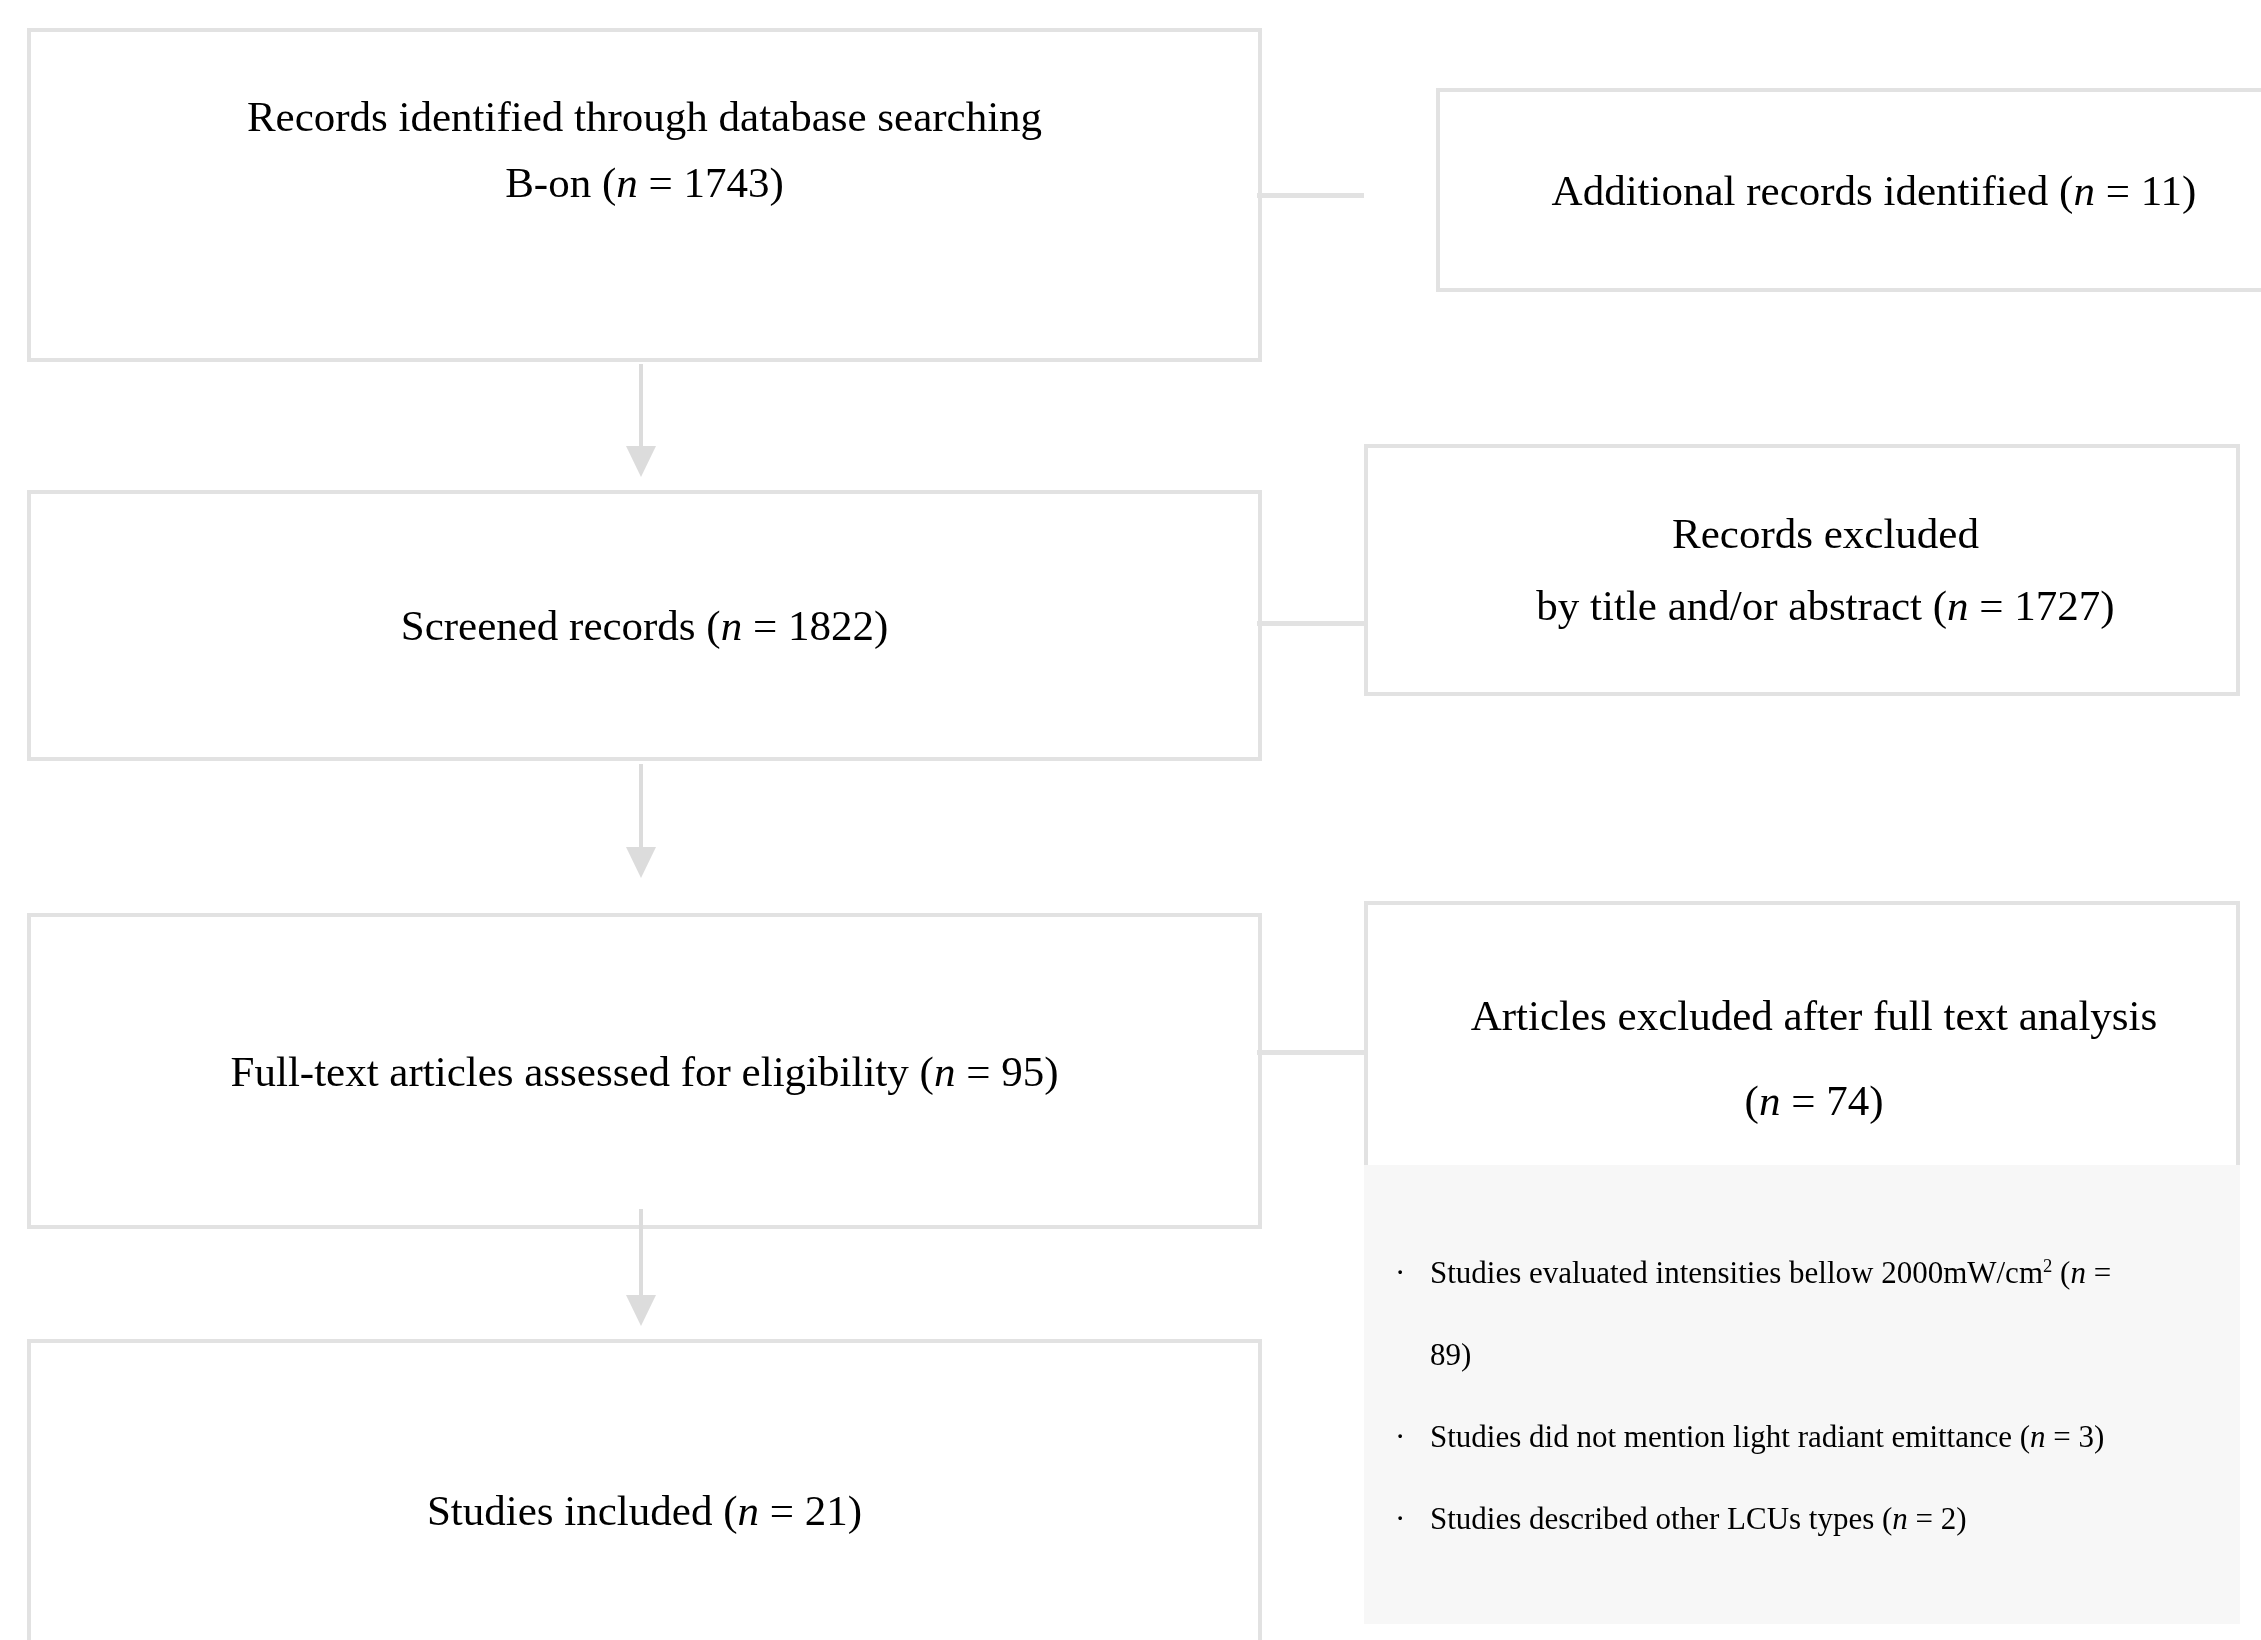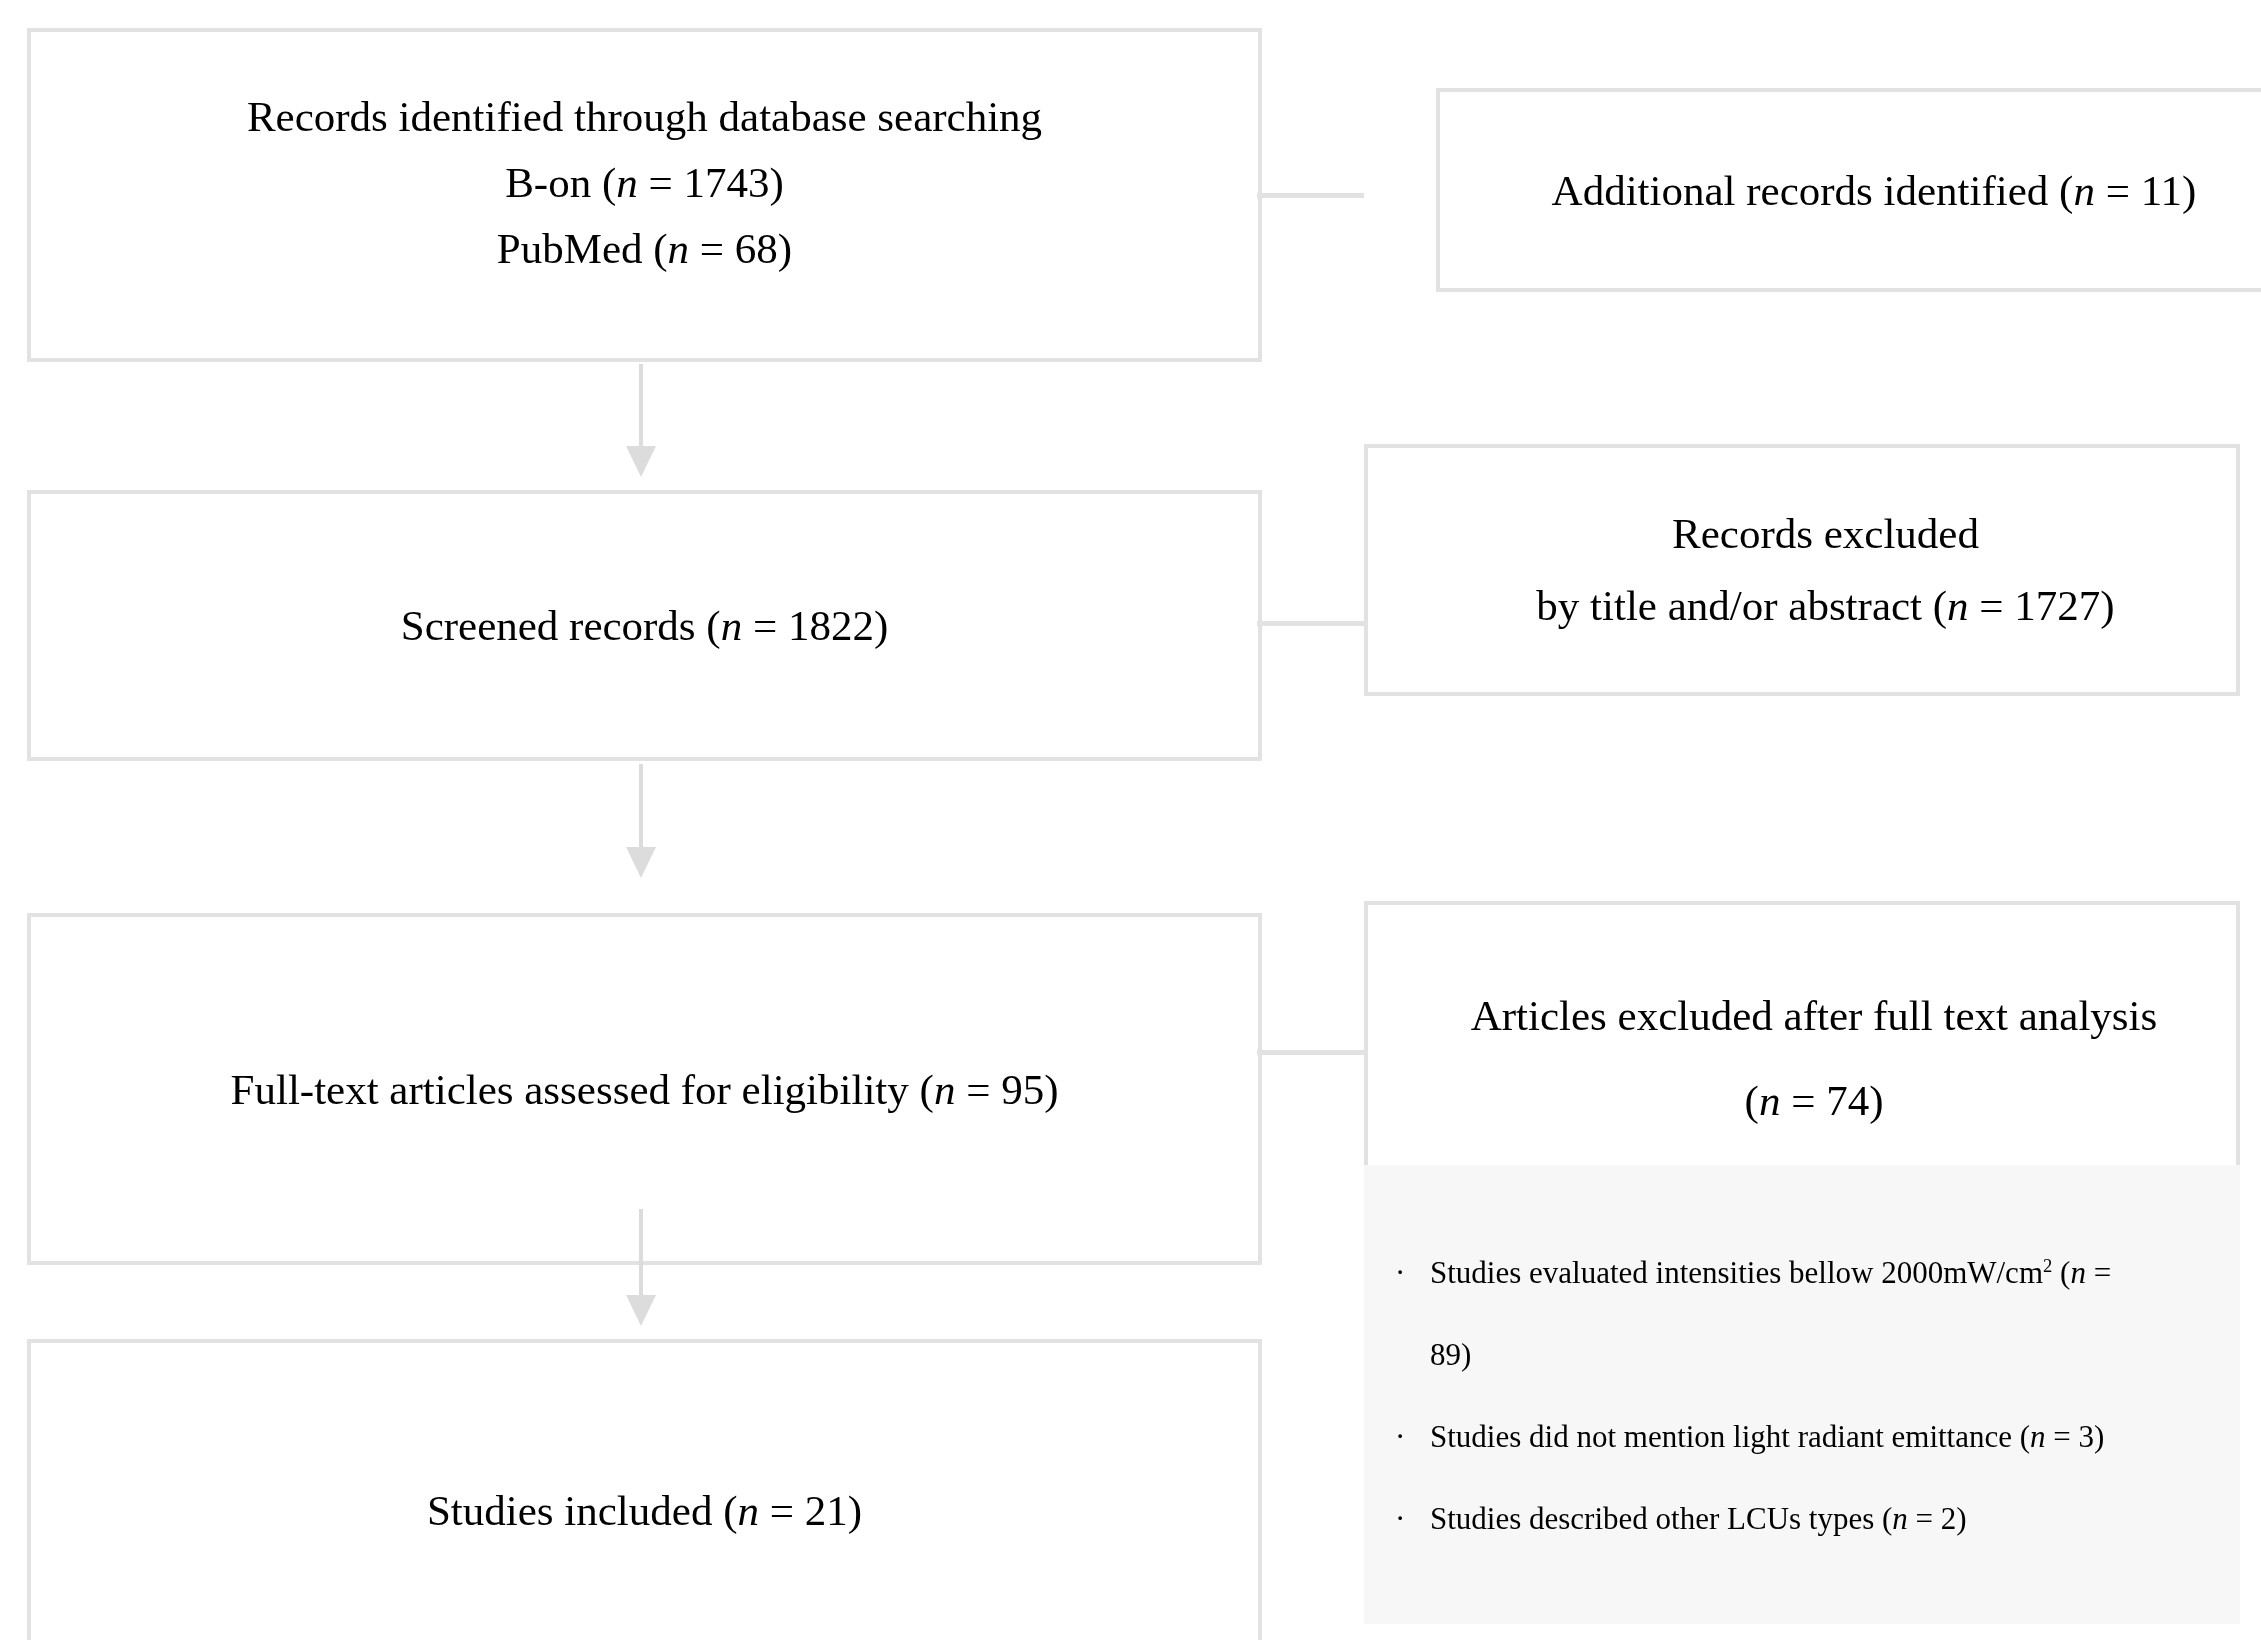--- a/index.html
+++ b/index.html
@@ -27,21 +27,21 @@
     align-items: center;
     justify-content: center;
     text-align: center;
     font-size: 43px;
     line-height: 67px;
   }
   .nowrap { white-space: nowrap; }
 
   .box-l1 { left: 27px;   top: 16px;   width: 1235px; height: 334px; justify-content: flex-start; padding-top: 52px; line-height: 66px; }
   .box-l2 { left: 27px;   top: 478px;  width: 1235px; height: 271px; }
-  .box-l3 { left: 27px;   top: 901px; width: 1235px; height: 352px; }
+  .box-l3 { left: 27px;   top: 901px; width: 1235px; height: 316px; }
   .box-l4 { left: 27px;   top: 1327px; width: 1235px; height: 342px; }
 
   .box-r1 { left: 1436px; top: 76px;  width: 876px; height: 204px; }
   .box-r2 { left: 1364px; top: 432px;  width: 876px; height: 252px; line-height: 72px; padding-left: 47px; }
   .box-r3 { left: 1364px; top: 889px; width: 876px; height: 264px; justify-content: flex-start; padding-top: 68px; line-height: 85px; border-bottom: none; padding-left: 24px; }
 
   .reasons-panel {
     position: absolute;
     left: 1364px; top: 1153px; width: 876px; height: 459px;
     background: #f7f7f7;
@@ -90,21 +90,20 @@
   .sup { font-size: 0.6em; vertical-align: super; line-height: 0; }
 </style>
 </head>
 <body>
 
 <div class="canvas">
 
   <div class="box box-l1">
     <div class="nowrap">Records identified through database searching</div>
     <div class="nowrap"><span>B-on (</span><span class="it">n</span><span> = 1743)</span></div>
-    <div class="nowrap"><span>PubMed (</span><span class="it">n</span><span> = 68)</span></div>
   </div>
 
   <div class="box box-r1">
     <div class="nowrap"><span>Additional records identified (</span><span class="it">n</span><span> = 11)</span></div>
   </div>
 
   <div class="box box-l2">
     <div class="nowrap"><span>Screened records (</span><span class="it">n</span><span> = 1822)</span></div>
   </div>
 

